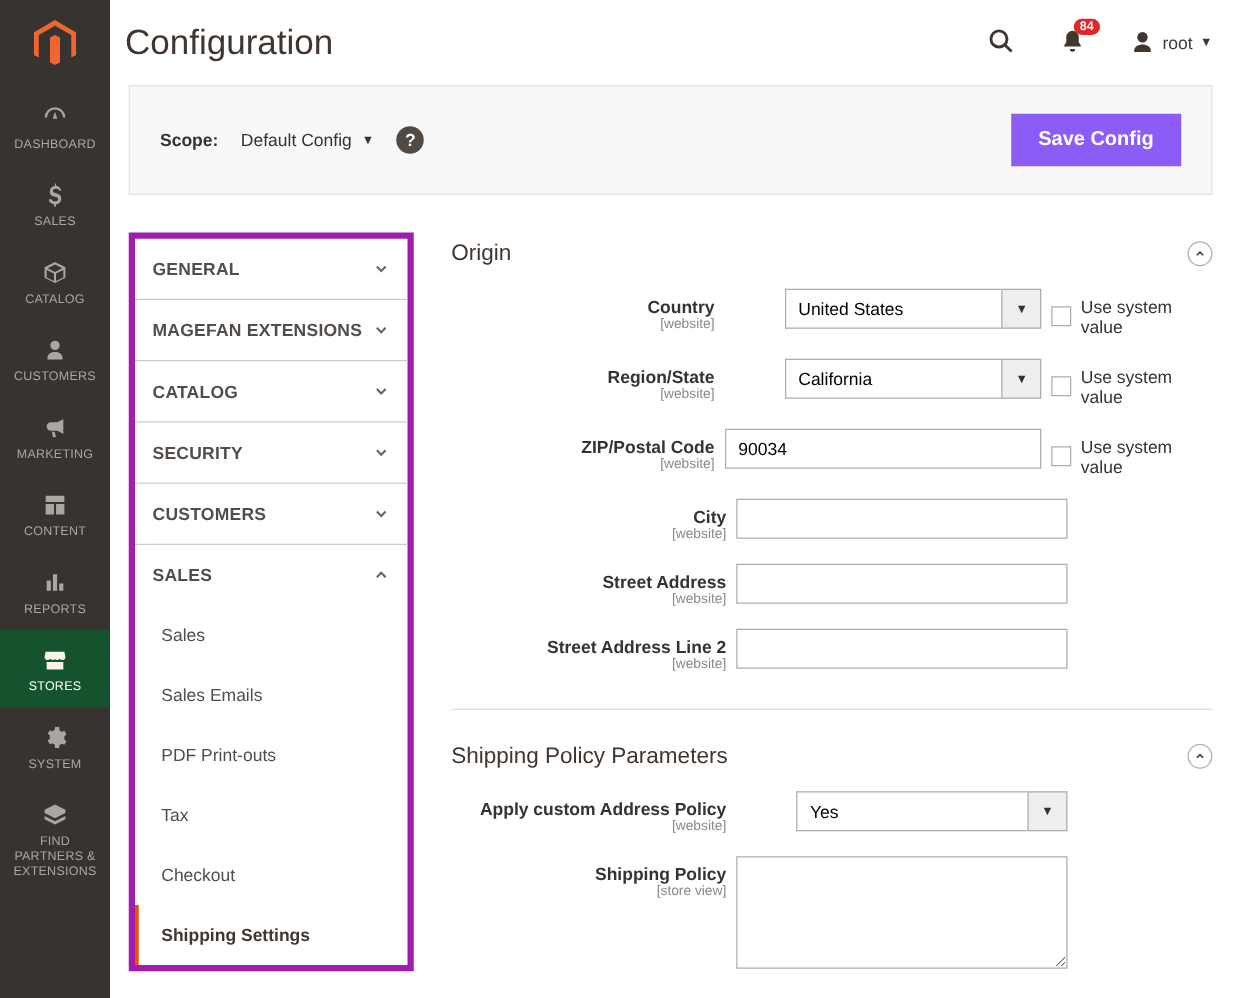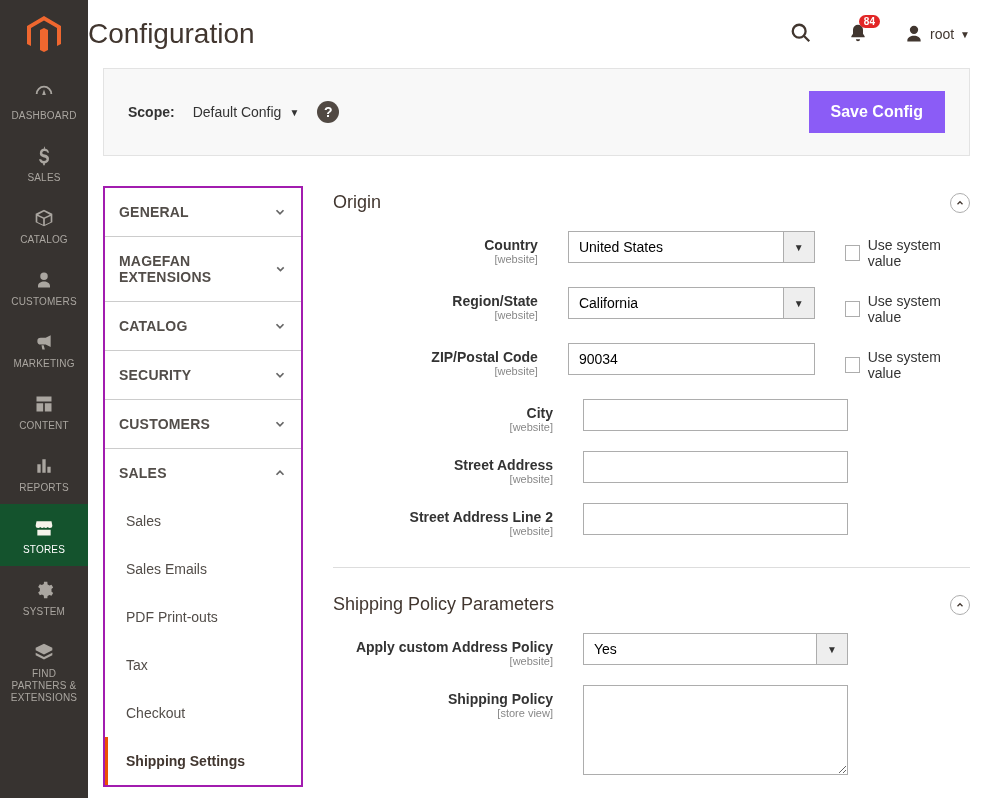--- a/index.html
+++ b/index.html
@@ -12,63 +12,63 @@
 .logo-cell { width: 88px; height: 70px; background: #373330; display: flex; align-items: center; justify-content: center; }
 .nav-item { width: 88px; padding: 12px 0 10px; display: flex; flex-direction: column; align-items: center; color: #aaa6a0; cursor: pointer; text-align: center; }
 .nav-item.active { background: #14532d; color: #f7f3eb; }
 .nav-item .nav-icon { font-size: 20px; height: 24px; display: flex; align-items: center; justify-content: center; margin-bottom: 4px; color: #aaa6a0; }
 .nav-item.active .nav-icon { color: #f7f3eb; }
 .nav-item .nav-label { font-size: 10px; letter-spacing: 0.2px; color: #aaa6a0; line-height: 1.2; padding: 0 4px; }
 .nav-item.active .nav-label { color: #fff; }
 
 
 .main { flex: 1; padding: 0; background: #fff; }
-.page-header { display: flex; align-items: center; justify-content: space-between; padding: 18px 30px 18px 0; }
+.page-header { display: flex; align-items: center; justify-content: space-between; padding: 18px 30px 18px 12px; }
 .page-title { font-size: 28px; font-weight: 400; color: #41362f; }
 .header-actions { display: flex; align-items: center; gap: 36px; }
 .icon-btn { cursor: pointer; position: relative; color: #41362f; }
 .badge { position: absolute; top: -8px; right: -12px; background: #e22626; color: #fff; font-size: 10px; padding: 1px 5px; border-radius: 9px; font-weight: 600; }
 .user-menu { display: flex; align-items: center; gap: 6px; cursor: pointer; color: #41362f; }
 .user-menu .caret { font-size: 10px; }
 
 .scope-bar { background: #f8f8f8; border: 1px solid #e3e3e3; margin: 0 30px 0 15px; padding: 22px 24px; display: flex; align-items: center; justify-content: space-between; gap: 48px; }
 .scope-left { display: flex; align-items: center; gap: 18px; }
 .scope-label { font-weight: 600; font-size: 14px; }
 .scope-select { display: flex; align-items: center; gap: 8px; cursor: pointer; font-size: 14px; }
 .scope-select .caret { font-size: 10px; }
 .help-icon { width: 22px; height: 22px; border-radius: 50%; background: #514943; color: #fff; display: flex; align-items: center; justify-content: center; font-size: 14px; font-weight: bold; cursor: pointer; }
 .save-btn { background: #8b5cf6; color: #fff; border: none; padding: 12px 22px; font-size: 16px; cursor: pointer; font-weight: 600; }
 
 .content-cols { display: flex; padding: 30px 30px 0 15px; gap: 30px; align-items: flex-start; }
 
 
-.config-tabs { width: 200px; border: 2px solid #a21caf; }
+.config-tabs { width: 228px; border: 5px solid #a21caf; }
 .tab-section { border-bottom: 1px solid #ccc; }
 .tab-section:last-child { border-bottom: none; }
 .tab-head { padding: 16px 14px; font-weight: 600; font-size: 14px; color: #524d49; display: flex; justify-content: space-between; align-items: center; cursor: pointer; text-transform: uppercase; letter-spacing: 0.2px; }
 .tab-head .chev { font-size: 14px; color: #666; }
 .tab-items { }
 .tab-item { padding: 16px 14px 16px 18px; font-size: 14px; color: #524d49; cursor: pointer; border-left: 3px solid transparent; }
 .tab-item.active { border-left: 3px solid #eb5202; font-weight: 600; color: #41362f; }
 
 
 .form-panel { flex: 1; }
 .fieldset { margin-bottom: 30px; }
 .fieldset-head { display: flex; justify-content: space-between; align-items: center; padding: 6px 0 18px; cursor: pointer; gap: 12px; }
 .fieldset-title { font-size: 18px; color: #41362f; font-weight: 400; }
 .collapse-circle { width: 20px; height: 20px; border: 1px solid #adadad; border-radius: 50%; display: flex; align-items: center; justify-content: center; font-size: 11px; color: #41362f; }
-.field-row { display: flex; align-items: flex-start; margin-bottom: 18px; gap: 30px; }
+.field-row { display: flex; align-items: flex-start; margin-bottom: 18px; gap: 8px; }
 .field-label-col { width: 220px; text-align: right; padding-top: 6px; }
 .field-label { font-size: 14px; color: #333; font-weight: 600; }
 .field-scope { font-size: 11px; color: #888; display: block; }
 .field-input-col { width: 265px; }
 .field-extra-col { display: flex; align-items: center; gap: 8px; padding-top: 6px; }
 .text-input, .select-input, .textarea-input { width: 100%; border: 1px solid #adadad; padding: 7px 10px; font-size: 14px; font-family: inherit; background: #fff; }
 .select-wrap { display: flex; }
-.select-wrap .text-input { flex: 1; border-right: none; }
+.select-wrap .text-input { flex: 1; border-right: none; margin-left: 48px; }
 .select-caret { width: 32px; border: 1px solid #adadad; background: #eee; display: flex; align-items: center; justify-content: center; font-size: 10px; color: #333; cursor: pointer; }
 .textarea-input { height: 90px; resize: both; }
 .checkbox { width: 16px; height: 16px; border: 1px solid #adadad; cursor: pointer; }
 .check-label { font-size: 14px; color: #333; }
 .divider { border: none; border-top: 1px solid #ddd; margin-bottom: 20px; }
 </style>
 </head>
 <body>
 
 <div class="app">

